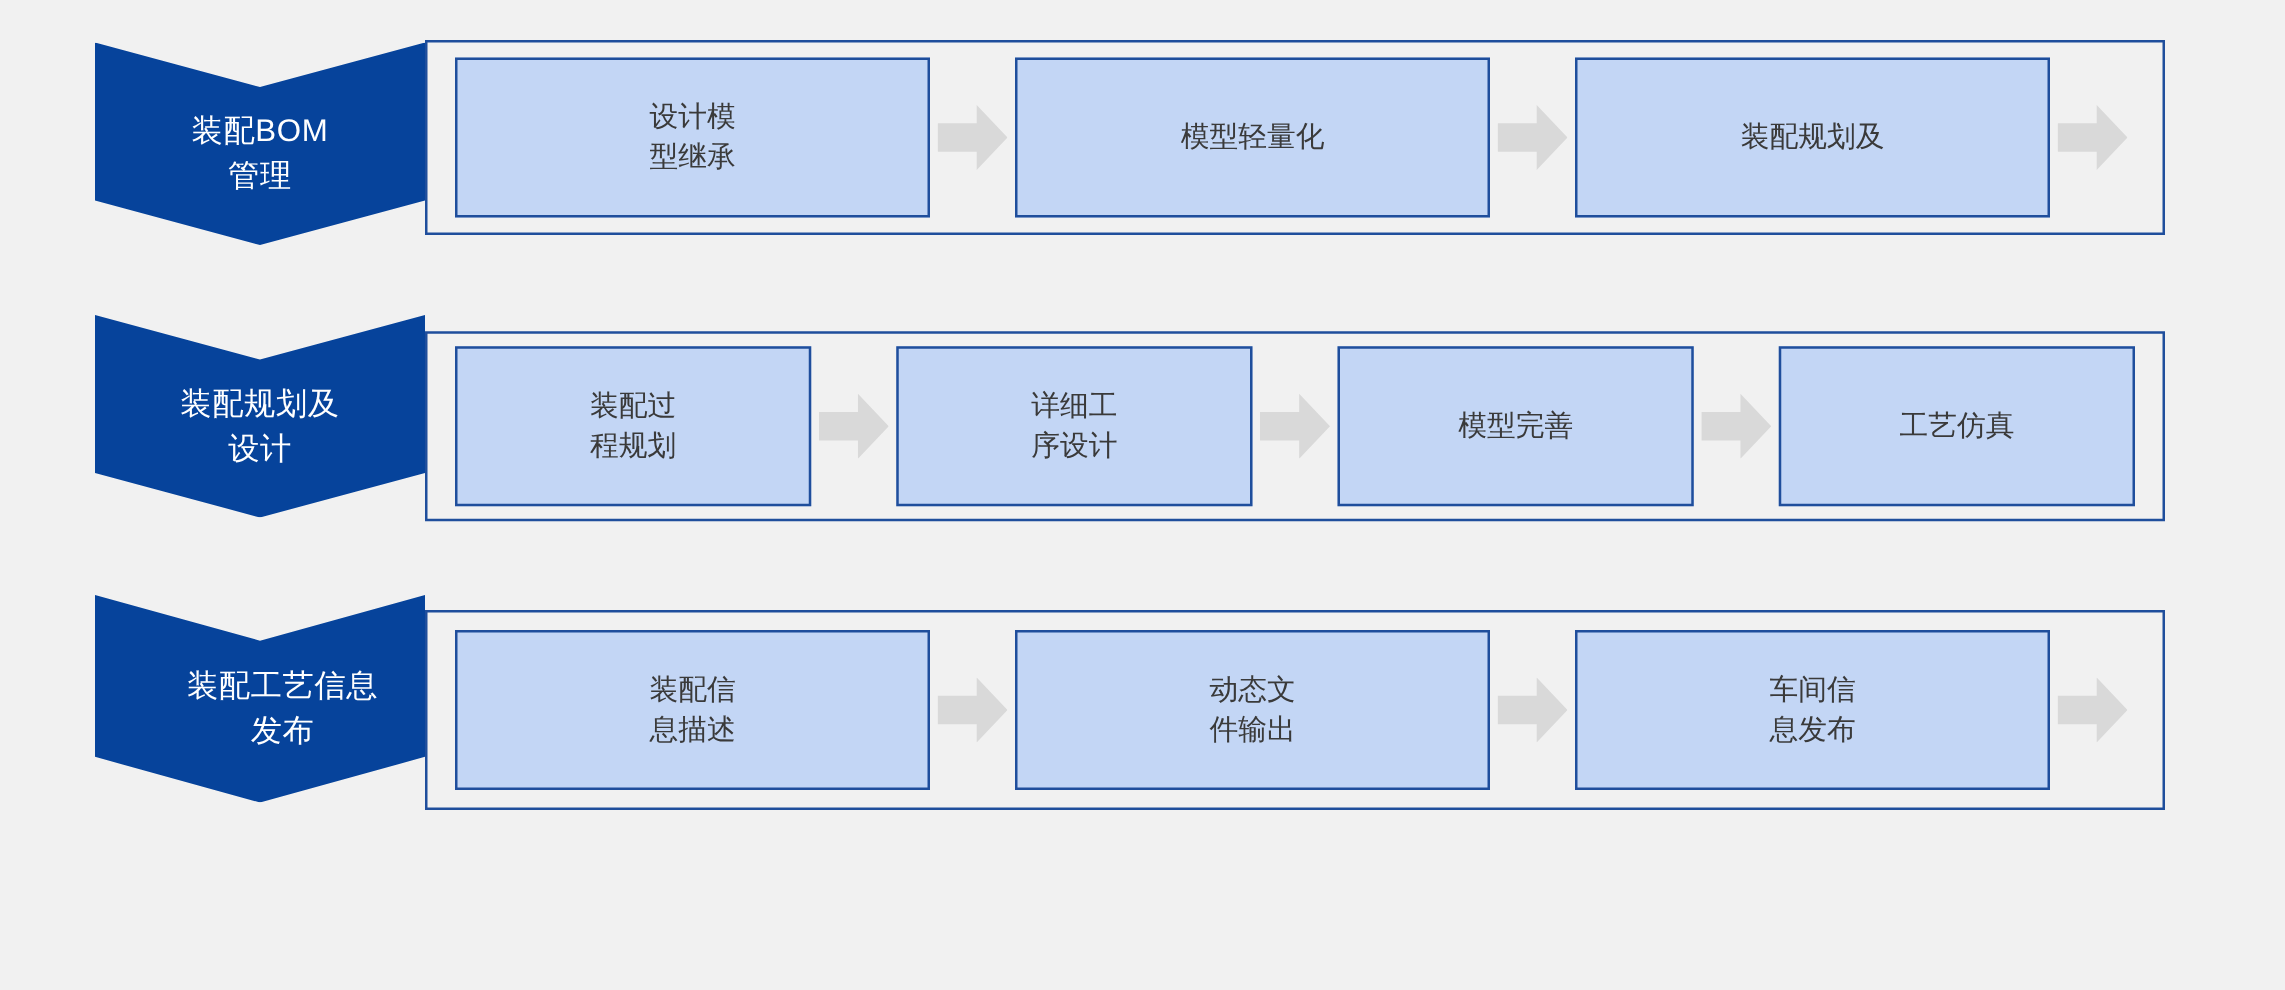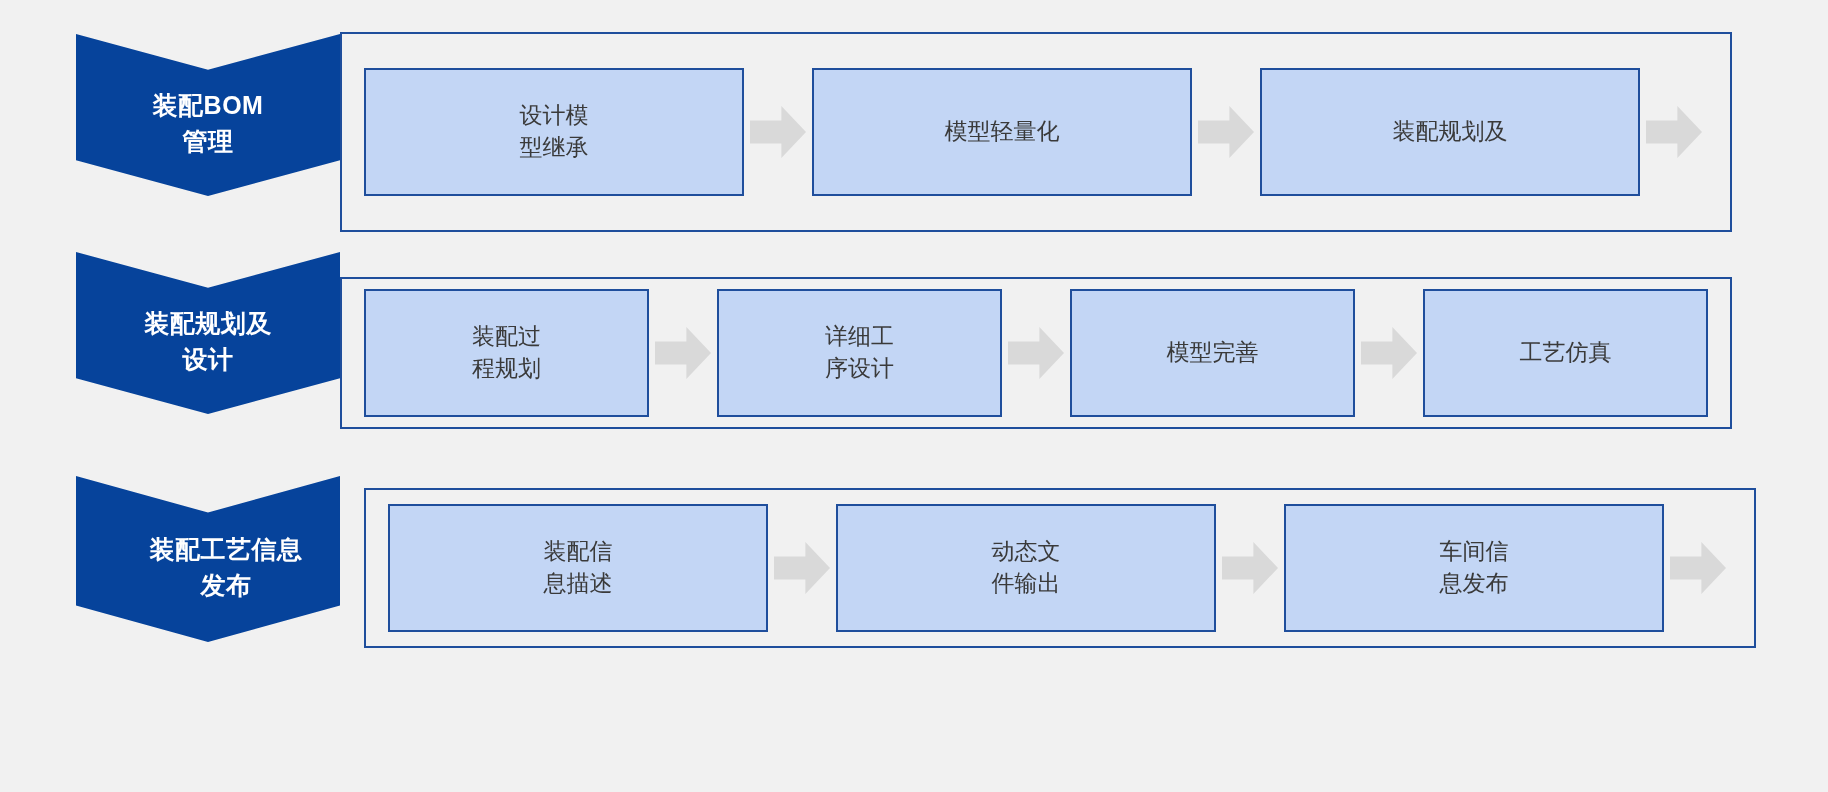--- a/index.html
+++ b/index.html
@@ -39,21 +39,21 @@
     -webkit-clip-path: polygon(0% 0%, 50% 22%, 100% 0%, 100% 78%, 50% 100%, 0% 78%);
     clip-path: polygon(0% 0%, 50% 22%, 100% 0%, 100% 78%, 50% 100%, 0% 78%);
     display: flex;
     align-items: center;
     justify-content: center;
     box-sizing: border-box;
   }
   .chevron-label {
     color: #ffffff;
     font-size: 25px;
-    font-weight: bold;
+    font-weight: normal;
     line-height: 1.45;
     text-align: center;
     letter-spacing: 0.5px;
     padding-top: 16px;
     white-space: pre-line;
   }
 
   
   .stage-container {
     position: absolute;
@@ -109,27 +109,27 @@
     top: 0;
     width: 56px;
     height: 52px;
     background: #d9d9d9;
     -webkit-clip-path: polygon(0% 28%, 56% 28%, 56% 0%, 100% 50%, 56% 100%, 56% 72%, 0% 72%);
     clip-path: polygon(0% 28%, 56% 28%, 56% 0%, 100% 50%, 56% 100%, 56% 72%, 0% 72%);
   }
 
   
   .row-0 .chevron        { top: 34px;  height: 162px; }
-  .row-0 .stage-container{ top: 32px;  width: 1392px; height: 200px; }
+  .row-0 .stage-container{ top: 32px;  width: 1392px; height: 156px; }
 
   .row-1 .chevron        { top: 252px; height: 162px; }
-  .row-1 .stage-container{ top: 265px; width: 1392px; height: 152px; margin-top: 12px; }
+  .row-1 .stage-container{ top: 265px; width: 1392px; height: 152px; }
 
   .row-2 .chevron        { top: 476px; height: 166px; padding-left: 36px; }
-  .row-2 .stage-container{ top: 488px; width: 1392px; height: 160px; margin-left: 24px; }
+  .row-2 .stage-container{ top: 488px; width: 1392px; height: 160px; }
 </style>
 </head>
 <body>
 
 <div id="diagram">
 
   <div class="row row-0">
     <div class="chevron">
       <span class="chevron-label">装配BOM
 管理</span>

